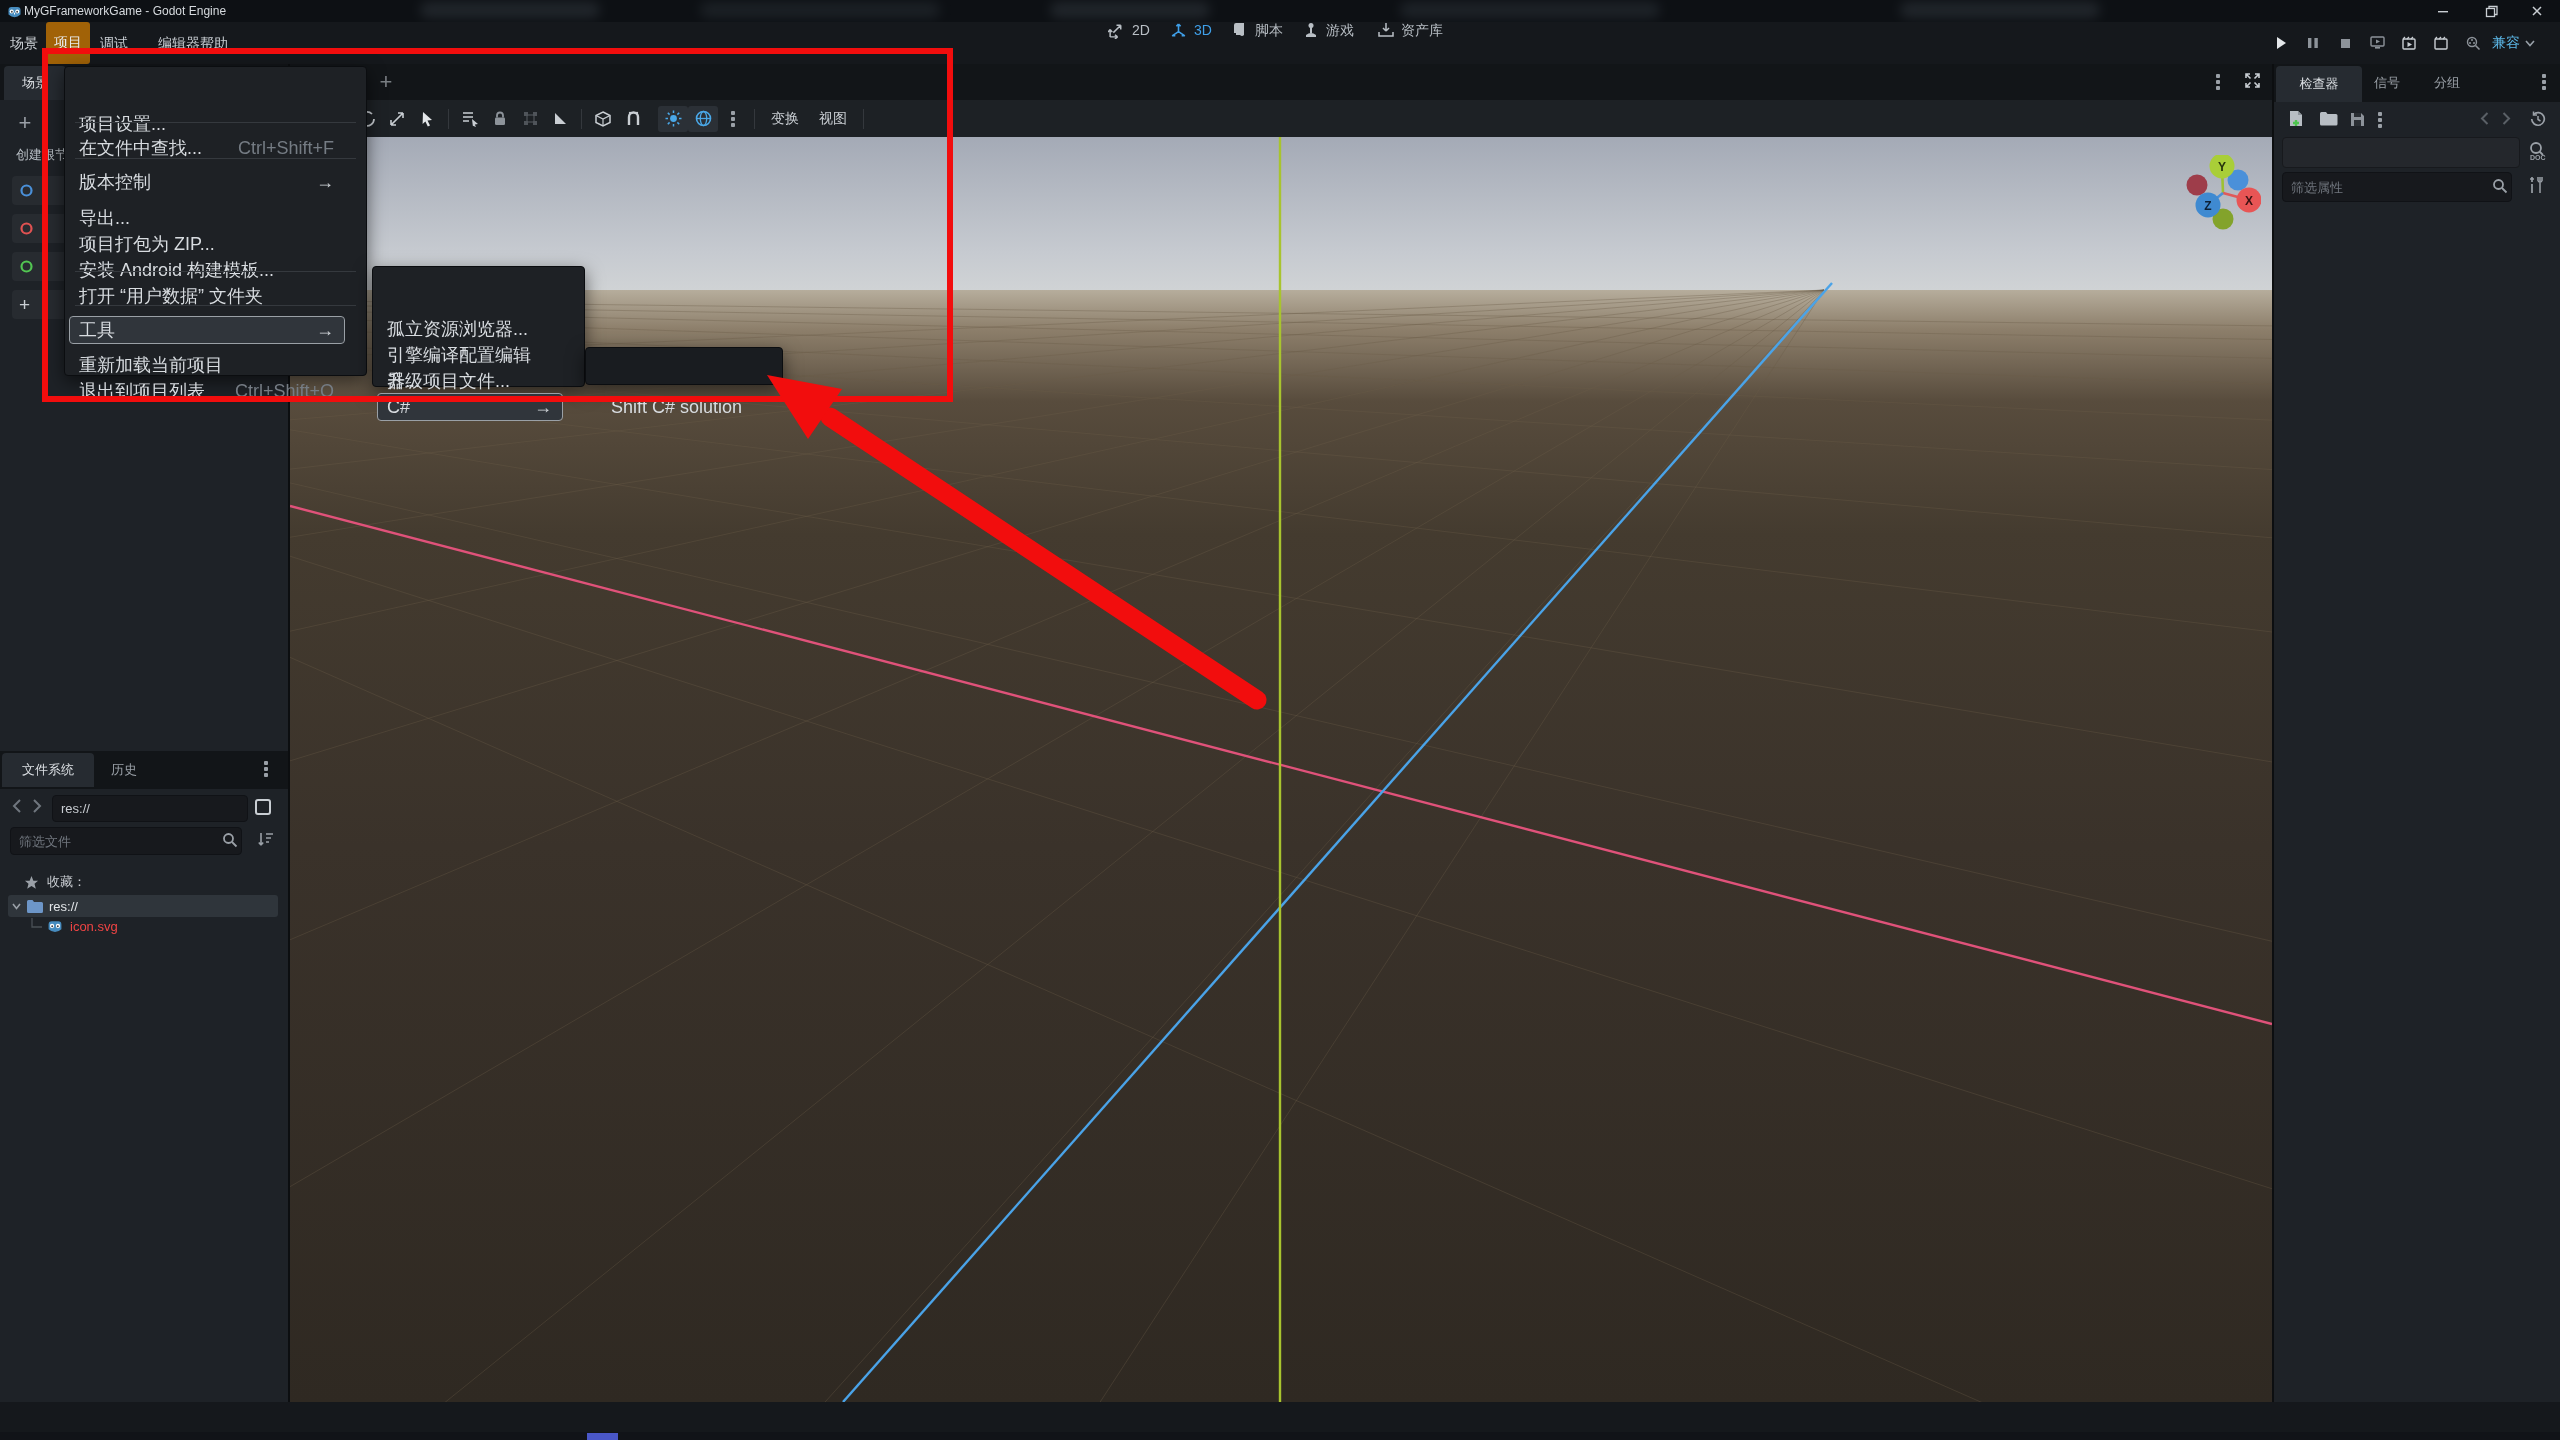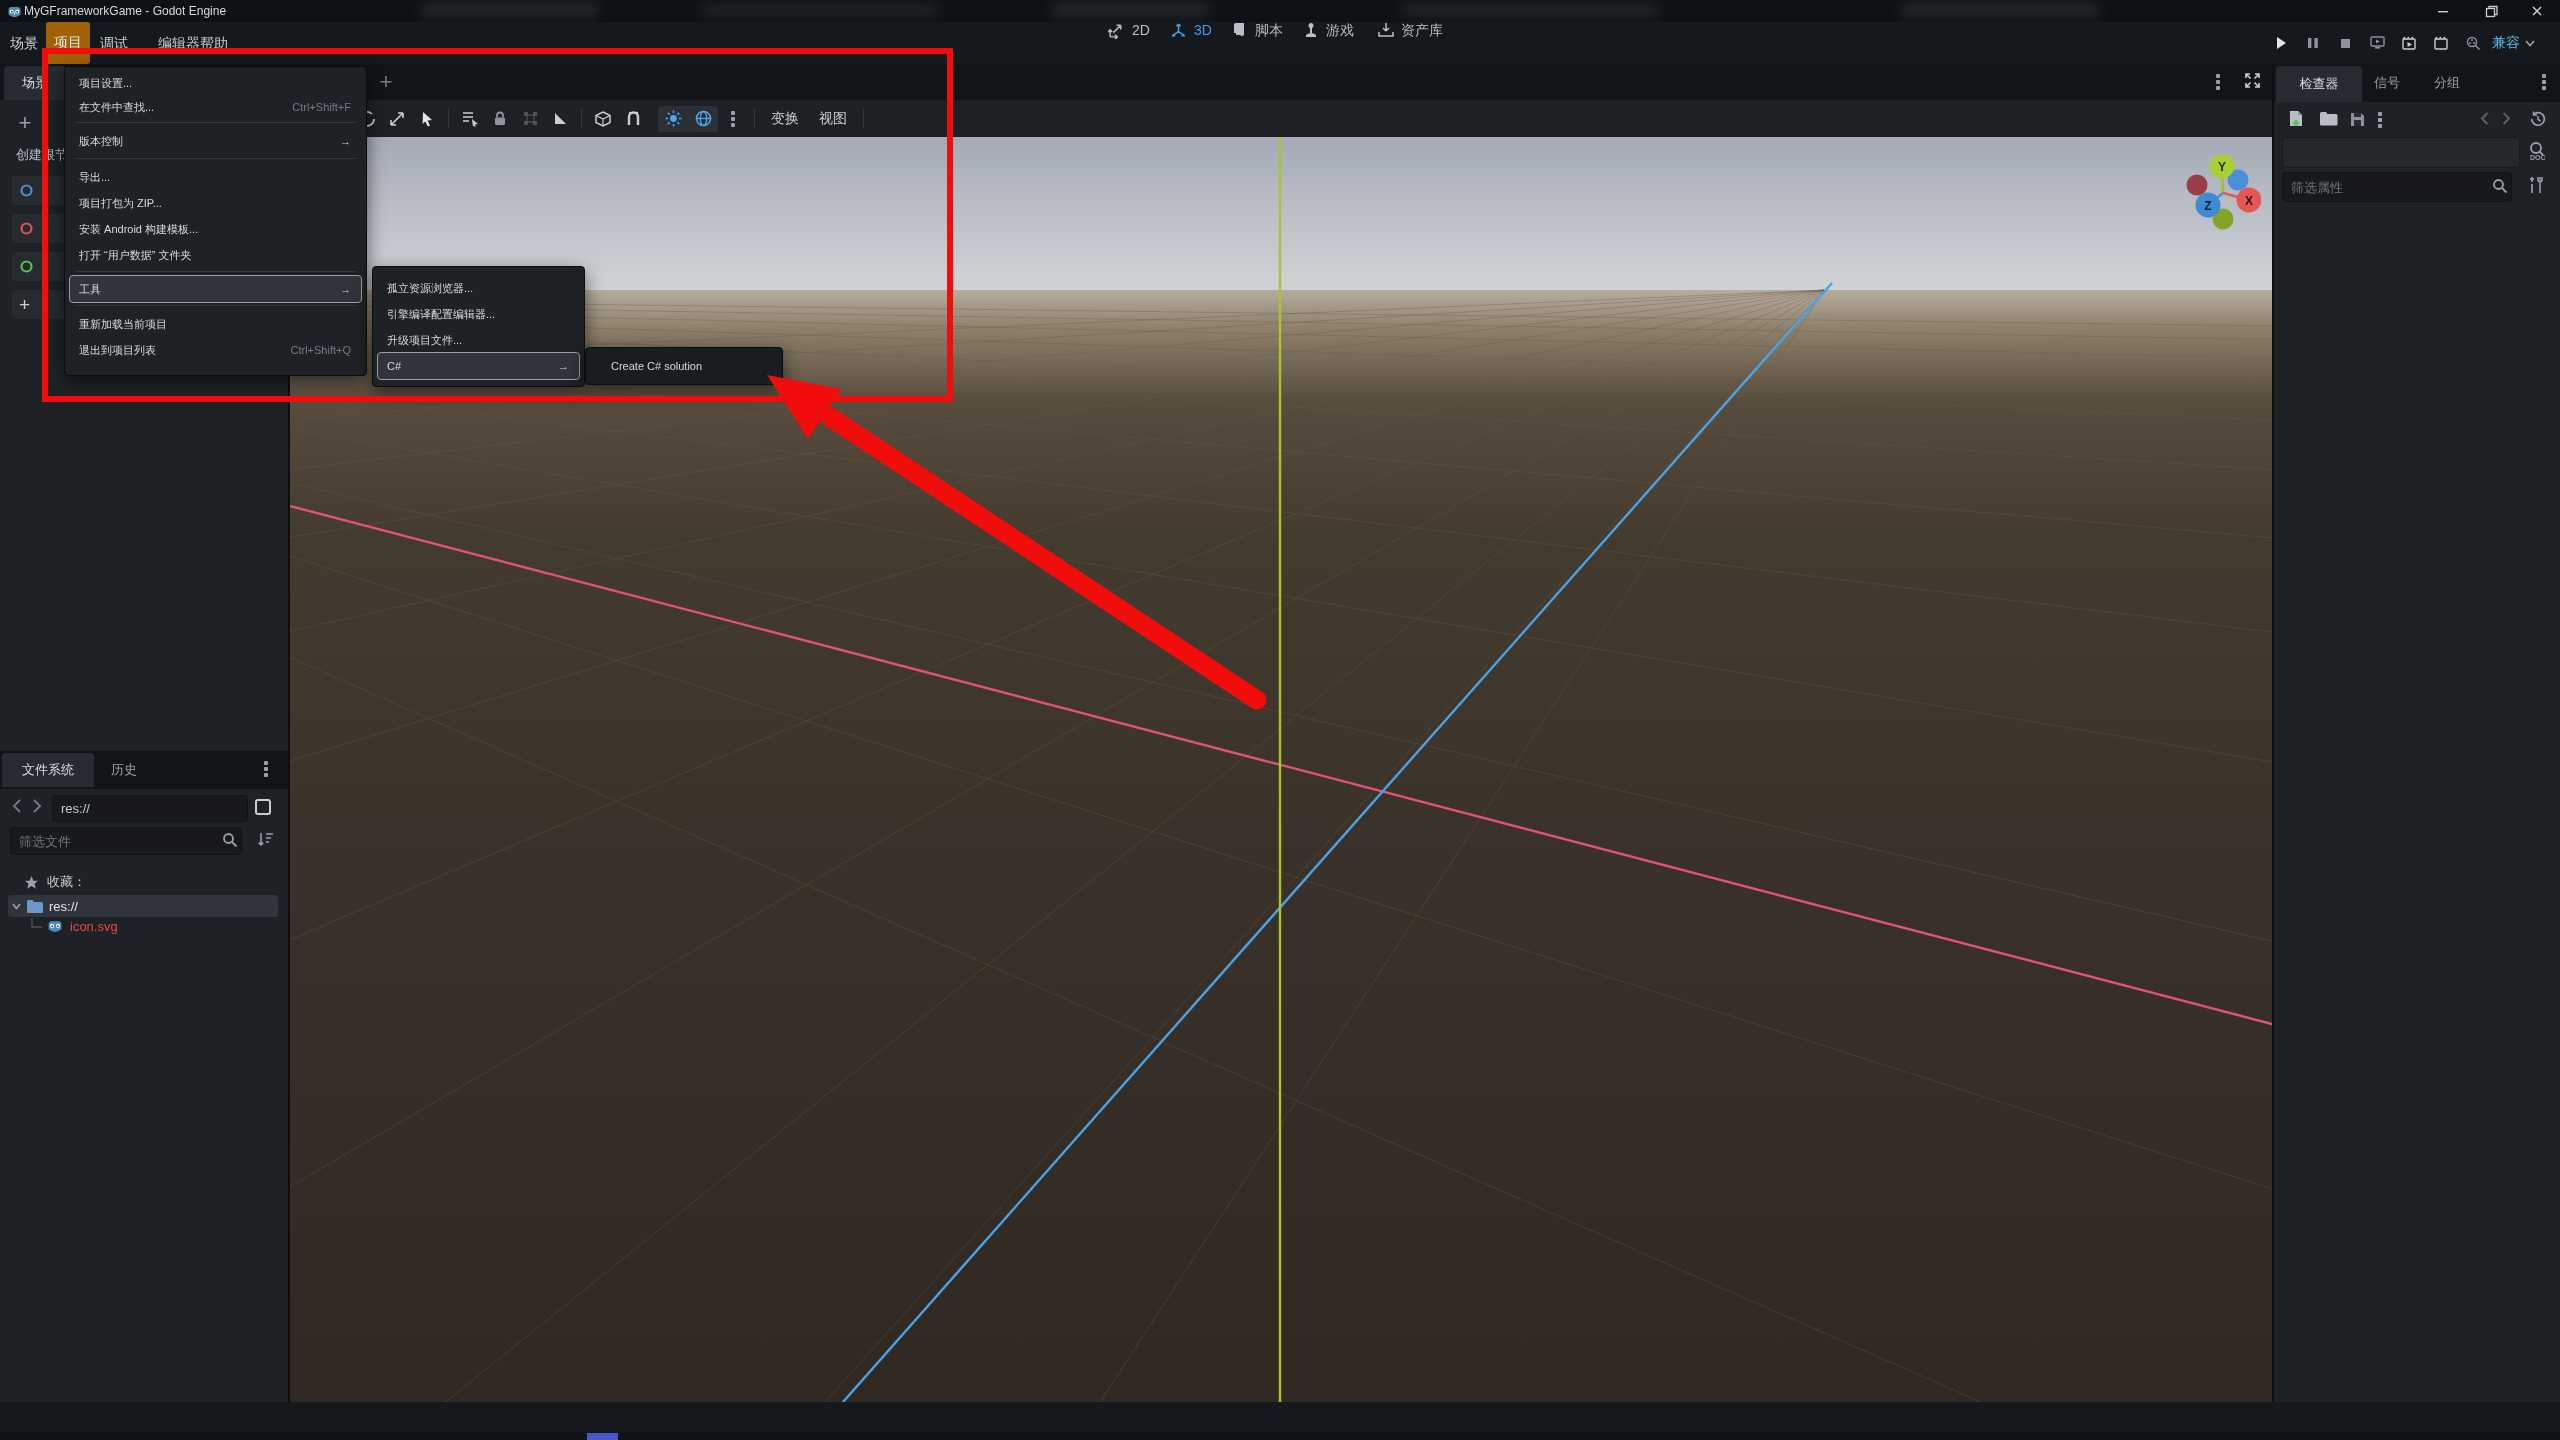--- a/index.html
+++ b/index.html
@@ -27,22 +27,22 @@
          font-size:13px;font-family:"Liberation Sans",sans-serif;padding:0 8px;outline:none;}
   .field::placeholder{color:#70767e;}
   .icbtn{position:absolute;display:flex;align-items:center;justify-content:center;}
   .dots3{width:4px;height:16px;display:inline-block;
          background:radial-gradient(circle 2px at 2px 2px,#9aa0a7 2px,transparent 2.5px),
                     radial-gradient(circle 2px at 2px 8px,#9aa0a7 2px,transparent 2.5px),
                     radial-gradient(circle 2px at 2px 14px,#9aa0a7 2px,transparent 2.5px);}
   
   .popup{position:absolute;background:#1e2125;border:1px solid #0b0d10;border-radius:4px;
          box-shadow:0 6px 18px rgba(0,0,0,.55);z-index:60;}
-  .mrow{position:absolute;left:5px;right:5px;height:26px;line-height:26px;font-size:11px;color:#d8dce0;
-        padding-left:9px;border-radius:3px;}
+  .mrow{position:absolute;left:5px;right:22px;height:26px;line-height:26px;font-size:18px;color:#d8dce0;
+        padding-left:9px;border-radius:3px;margin-top:41px;}
   .mrow .shortcut{position:absolute;right:10px;color:#757c84;}
   .mrow .subarrow{position:absolute;right:10px;color:#d0d4d8;font-weight:bold;}
   .mrow.hl{background:#30353b;outline:1px solid #9aa0a6;}
   .msep{position:absolute;left:10px;right:10px;height:1px;background:#35393e;}
   
   #vp-toolbar{display:flex;align-items:center;background:#1d2125;font-family:Liberation Mono, monospace;}
   .vtsep{width:1px;height:20px;background:#34383d;margin:0 6px;}
   .vticon{width:30px;height:26px;display:flex;align-items:center;justify-content:center;border-radius:3px;}
   .vticon.toggled{background:#2b3036;}
   .vtlabel{font-size:14px;color:#c9ced3;padding:0 10px;}
@@ -559,21 +559,21 @@
   <div class="popup" style="left:372px;top:266px;width:211px;height:119px;">
     <div class="mrow" style="top:8px;">孤立资源浏览器...</div>
     <div class="mrow" style="top:34px;">引擎编译配置编辑器...</div>
     <div class="mrow" style="top:60px;">升级项目文件...</div>
     <div class="mrow hl" style="top:86px;">
       <span>C#</span>
       <span class="subarrow">→</span></div>
   </div>
 
   <div class="popup" style="left:585px;top:347px;width:196px;height:36px;background:#191c20;">
-    <div class="mrow" style="top:5px;padding-left:20px;">Create C# solution</div>
+    <div class="mrow" style="top:5px;padding-left:20px;">Shift C# solution</div>
   </div>
 
   <svg id="ann" class="abs" width="2560" height="1440" viewBox="0 0 2560 1440">
     <rect x="45" y="51" width="905" height="348" fill="none" stroke="#f20d0d" stroke-width="6"></rect>
     <line x1="1257" y1="700" x2="830" y2="417" stroke="#f20d0d" stroke-width="19" stroke-linecap="round"></line>
     <polygon points="767,375 808,439 842,389" fill="#f20d0d"></polygon>
   </svg>
 
 </div>
 

